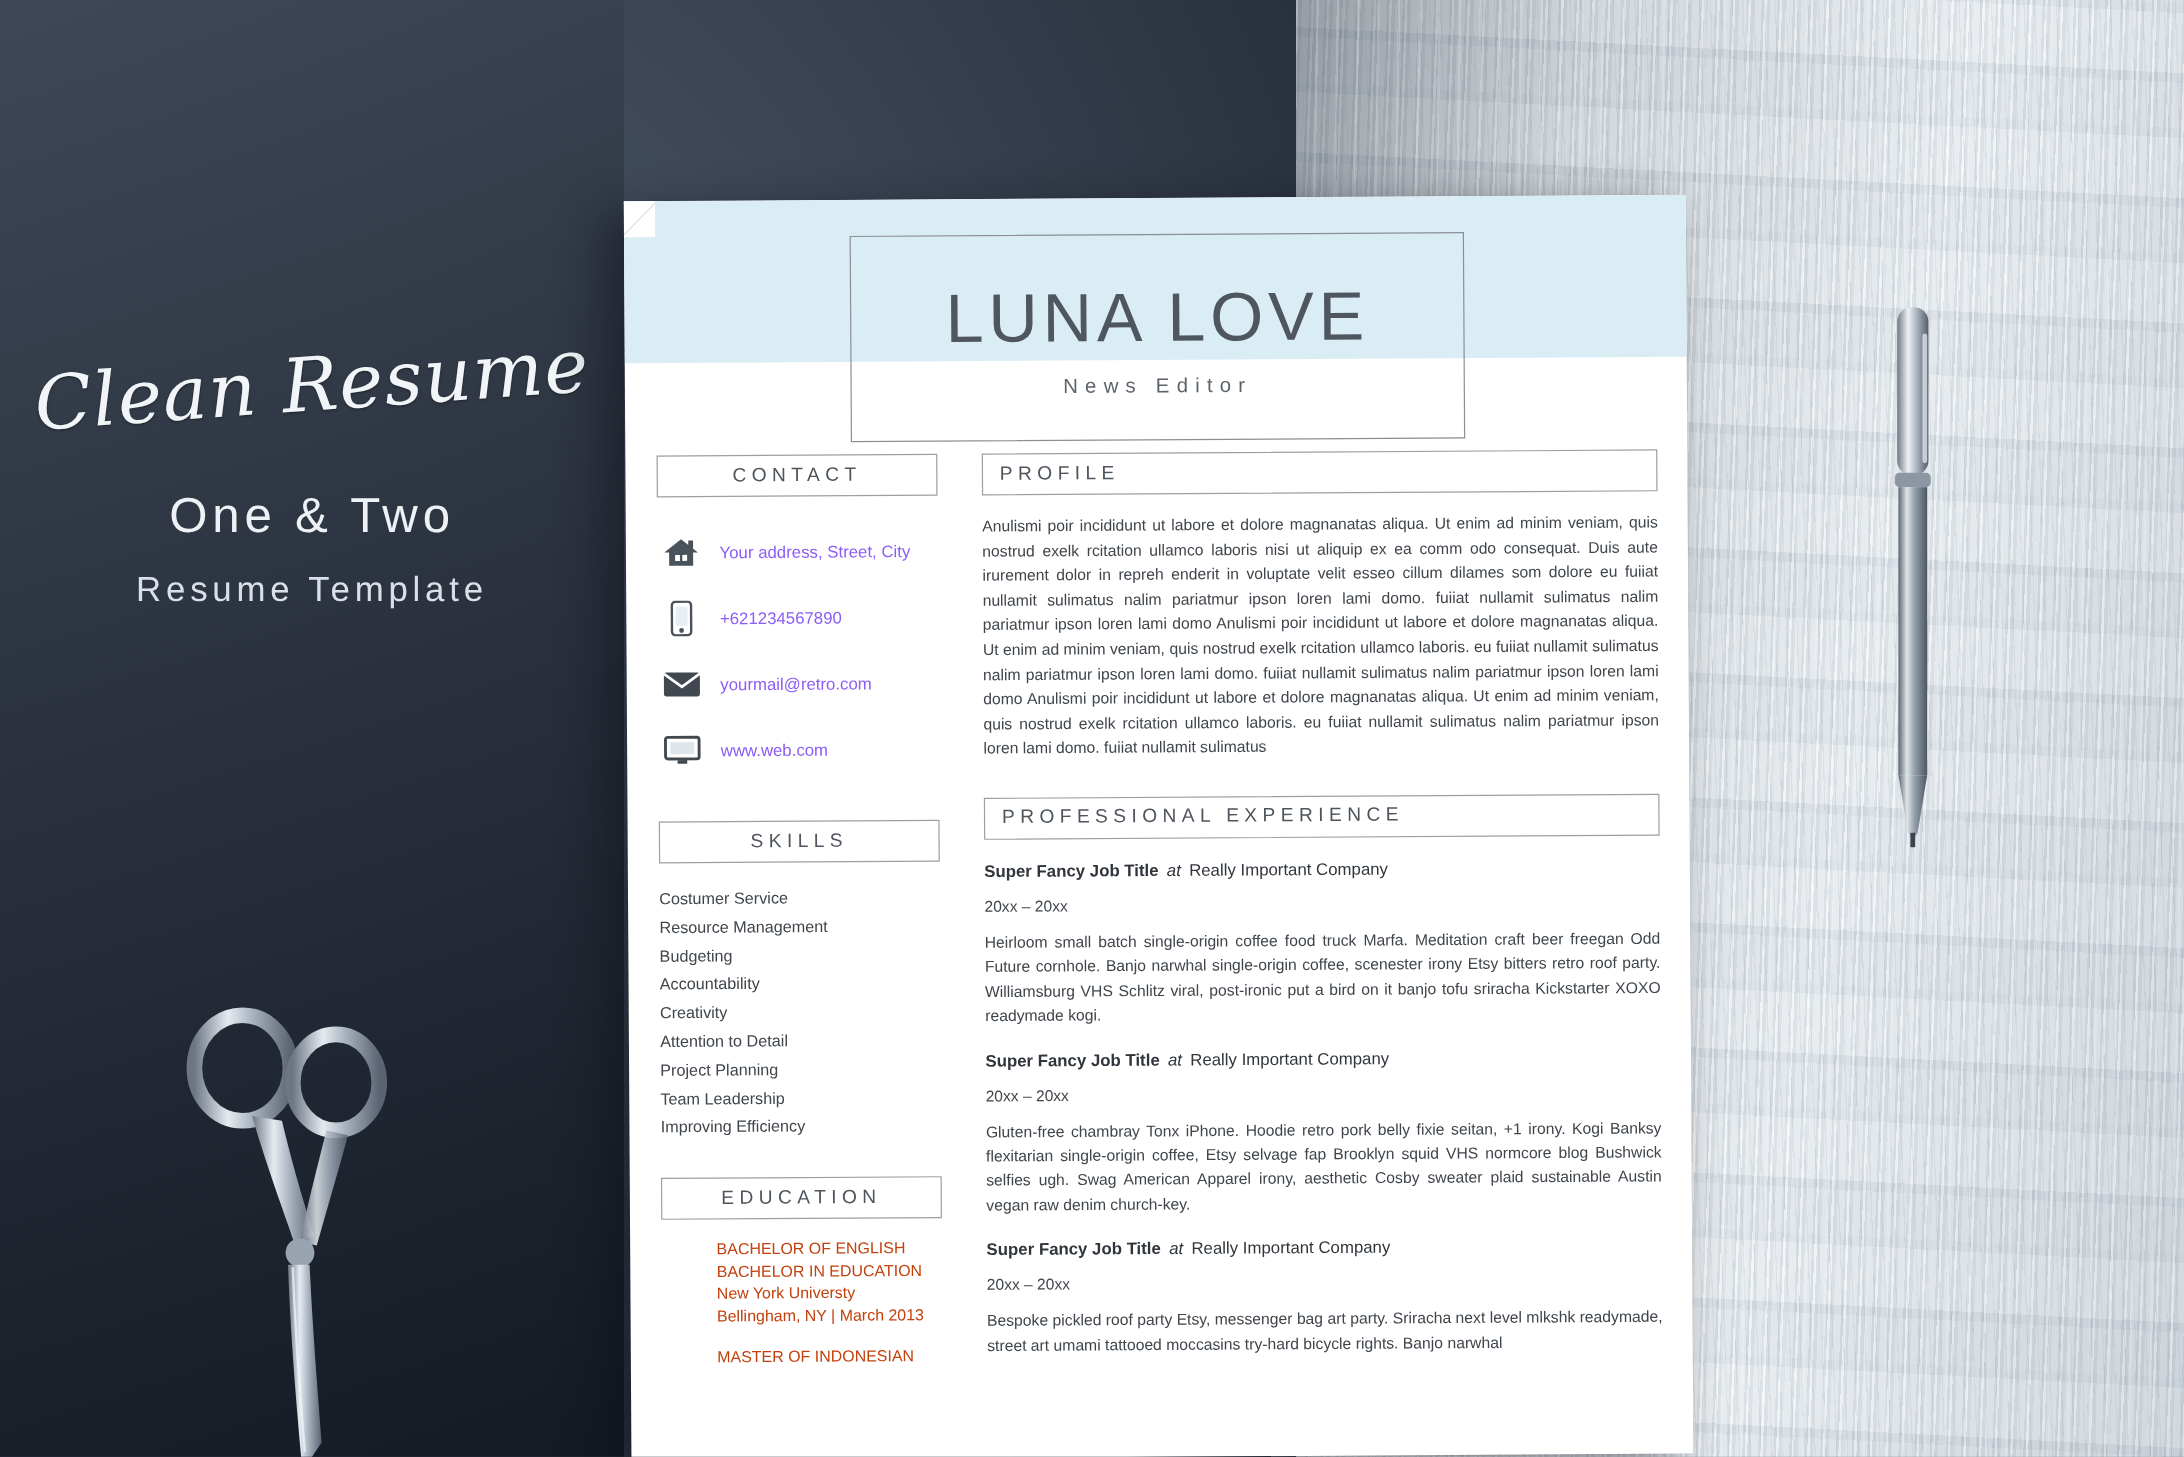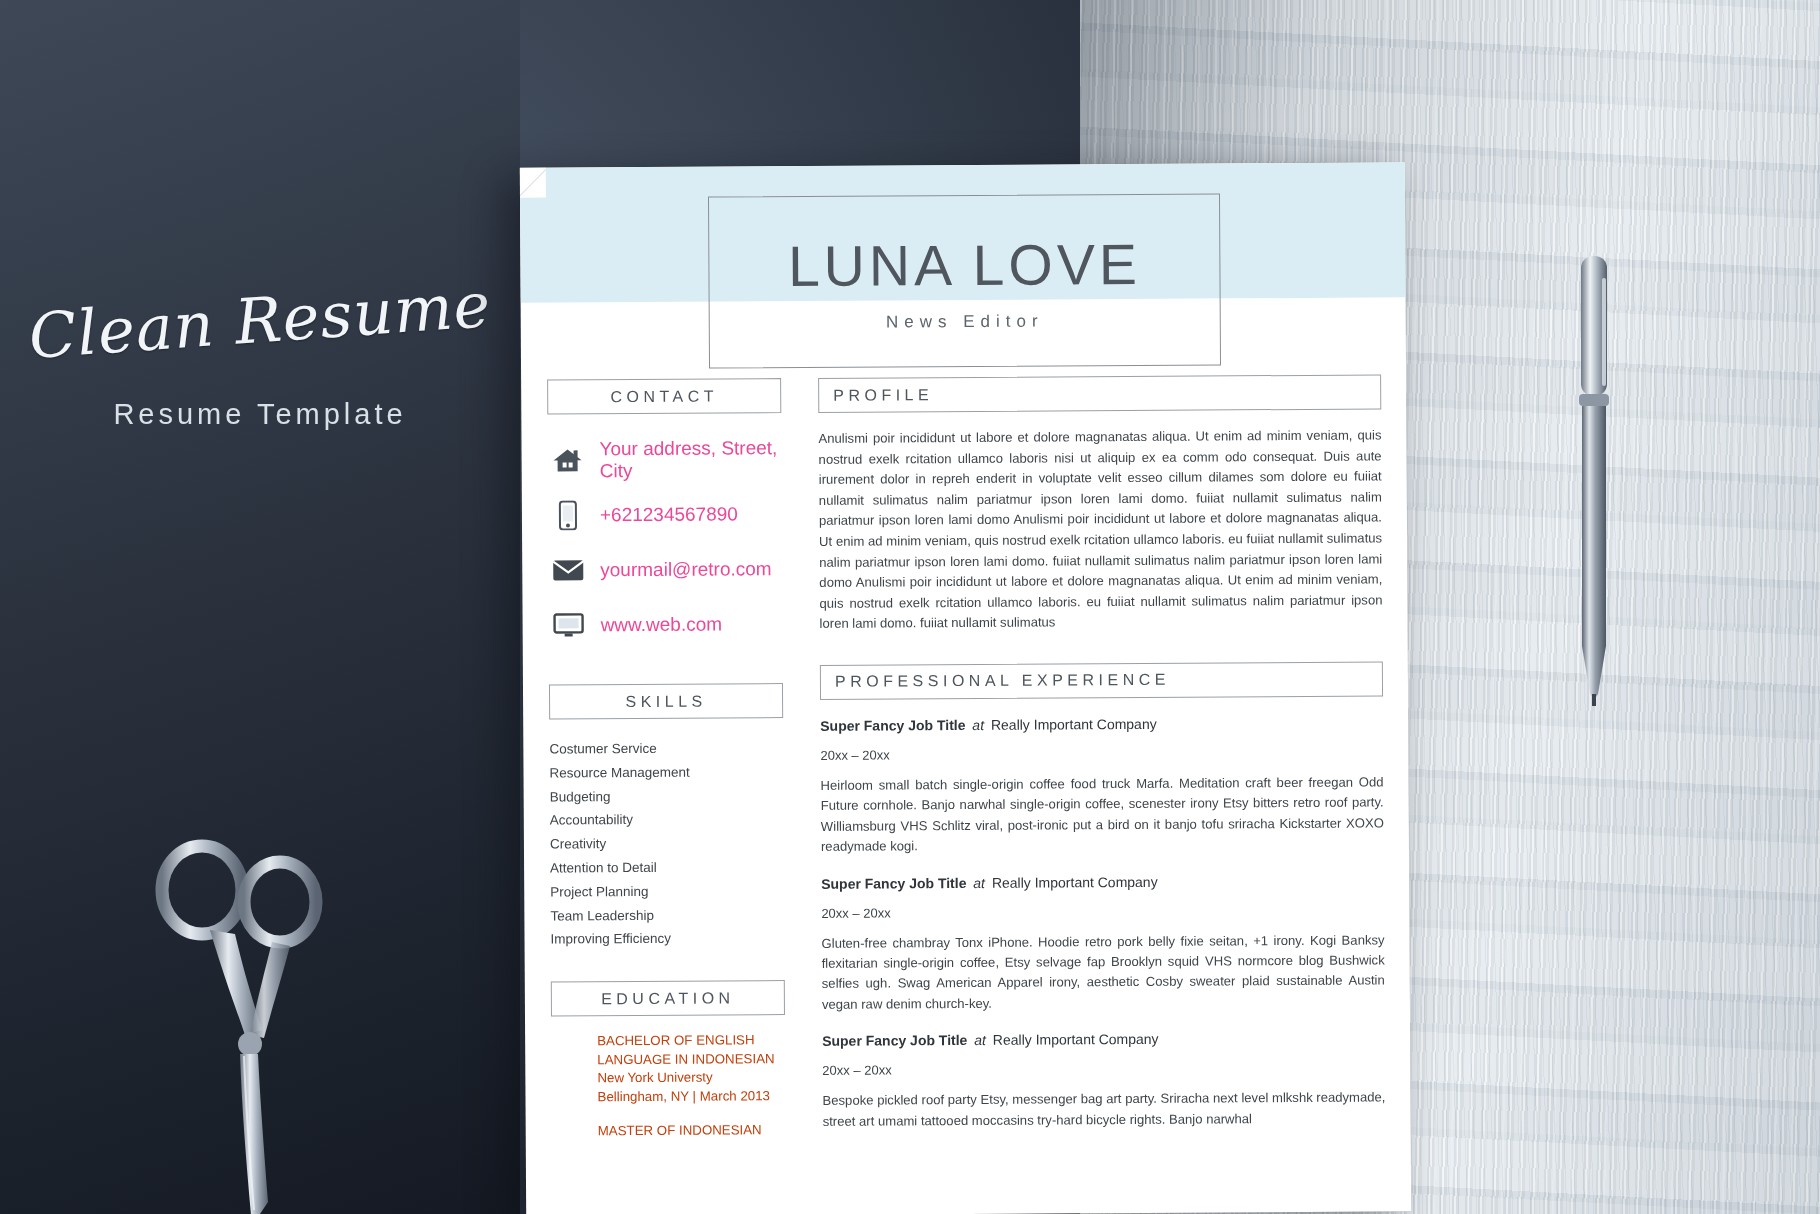--- a/index.html
+++ b/index.html
@@ -200,22 +200,22 @@
     align-items: center;
     height: 55px;
   }
   .contact-ico {
     width: 40px; height: 34px;
     display: flex; align-items: center; justify-content: center;
     margin-right: 12px;
     flex: 0 0 40px;
   }
   .contact-txt {
-    font-size: 19px;
-    color: #ec4899;
+    font-size: 14px;
+    color: #8b5cf6;
   }
 
   
   .skills-wrap { margin-top: 32px; }
   .skills-list { margin-top: 18px; }
   .skill-item {
     font-size: 13.5px;
     color: #3f454b;
     line-height: 23.8px;
   }
@@ -268,20 +268,21 @@
 <body>
 
 <div class="bg-left"></div>
 <div class="bg-left-dark"></div>
 <div class="bg-wood"></div>
 <div class="bg-wood-shade"></div>
 <div class="bg-wood-grain"></div>
 
 <div class="promo">
   <div class="promo-script">Clean Resume</div>
+  <div class="promo-line1">One &amp; Two</div>
   <div class="promo-line3">Resume Template</div>
 </div>
 
 <svg class="scissors" viewBox="0 0 220 400">
   <defs>
     <linearGradient id="steel" x1="0" y1="0" x2="1" y2="0">
       <stop offset="0%" stop-color="#6d7784"></stop>
       <stop offset="35%" stop-color="#e6ebf0"></stop>
       <stop offset="60%" stop-color="#aab4c0"></stop>
       <stop offset="100%" stop-color="#5a6472"></stop>
@@ -392,21 +393,21 @@
           <div class="skill-item">Project Planning</div>
           <div class="skill-item">Team Leadership</div>
           <div class="skill-item">Improving Efficiency</div>
         </div>
       </div>
 
       <div class="edu-wrap">
         <div class="sec-title">EDUCATION</div>
         <div class="edu-block">
           <div class="edu-line">BACHELOR OF ENGLISH</div>
-          <div class="edu-line">LANGUAGE IN INDONESIAN</div>
+          <div class="edu-line">BACHELOR IN EDUCATION</div>
           <div class="edu-line">New York Universty</div>
           <div class="edu-line">Bellingham, NY | March 2013</div>
         </div>
         <div class="edu-block">
           <div class="edu-line">MASTER OF INDONESIAN</div>
         </div>
       </div>
     </div>
 
     <div class="col-right">

